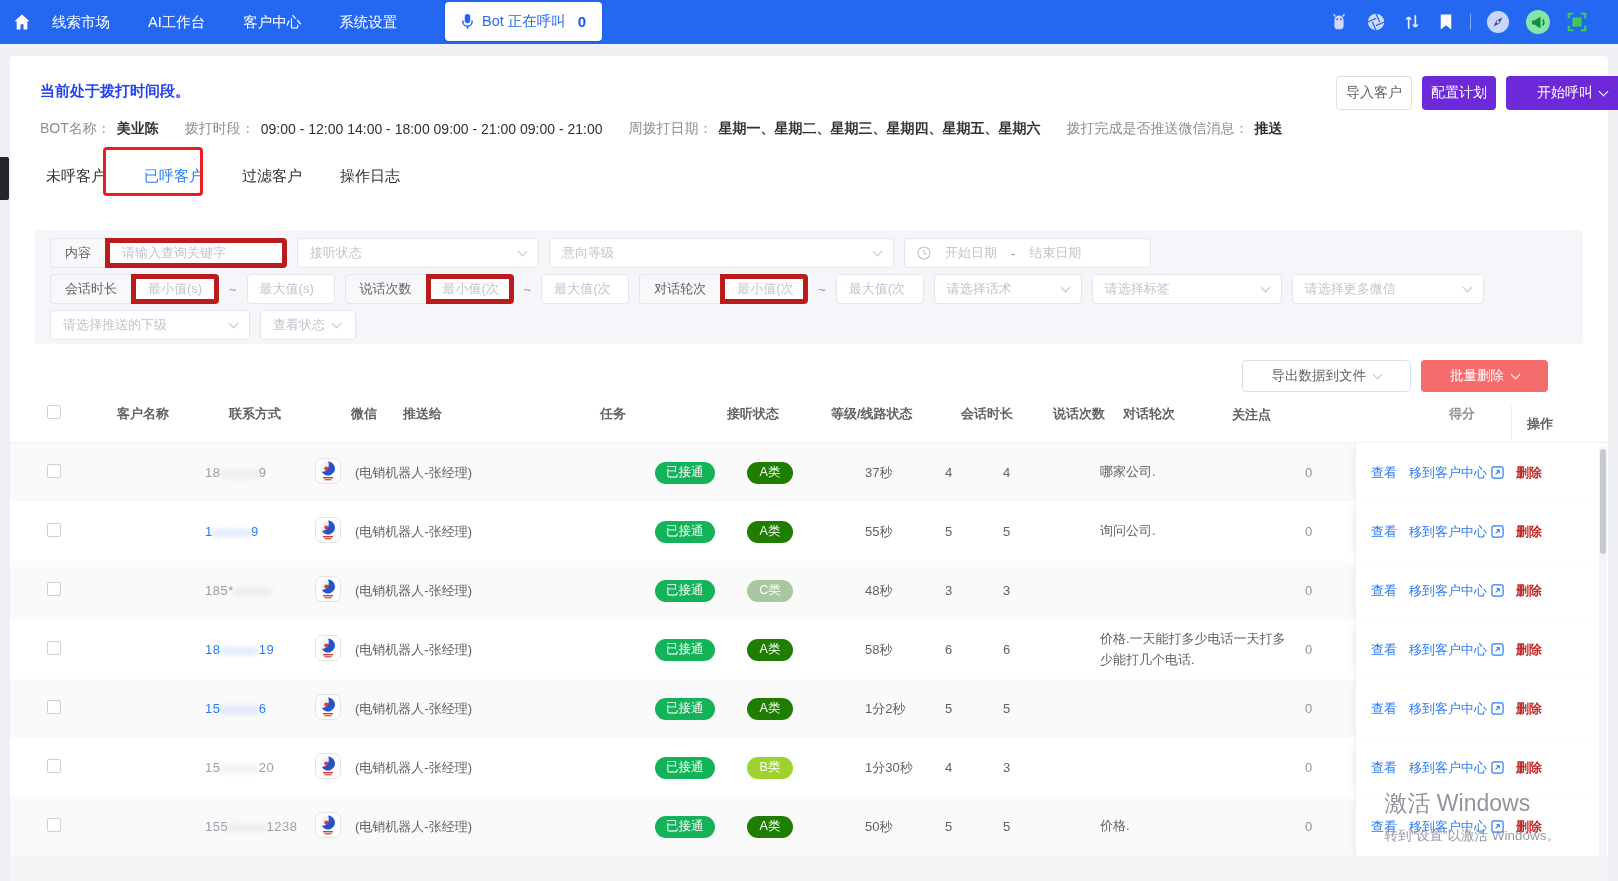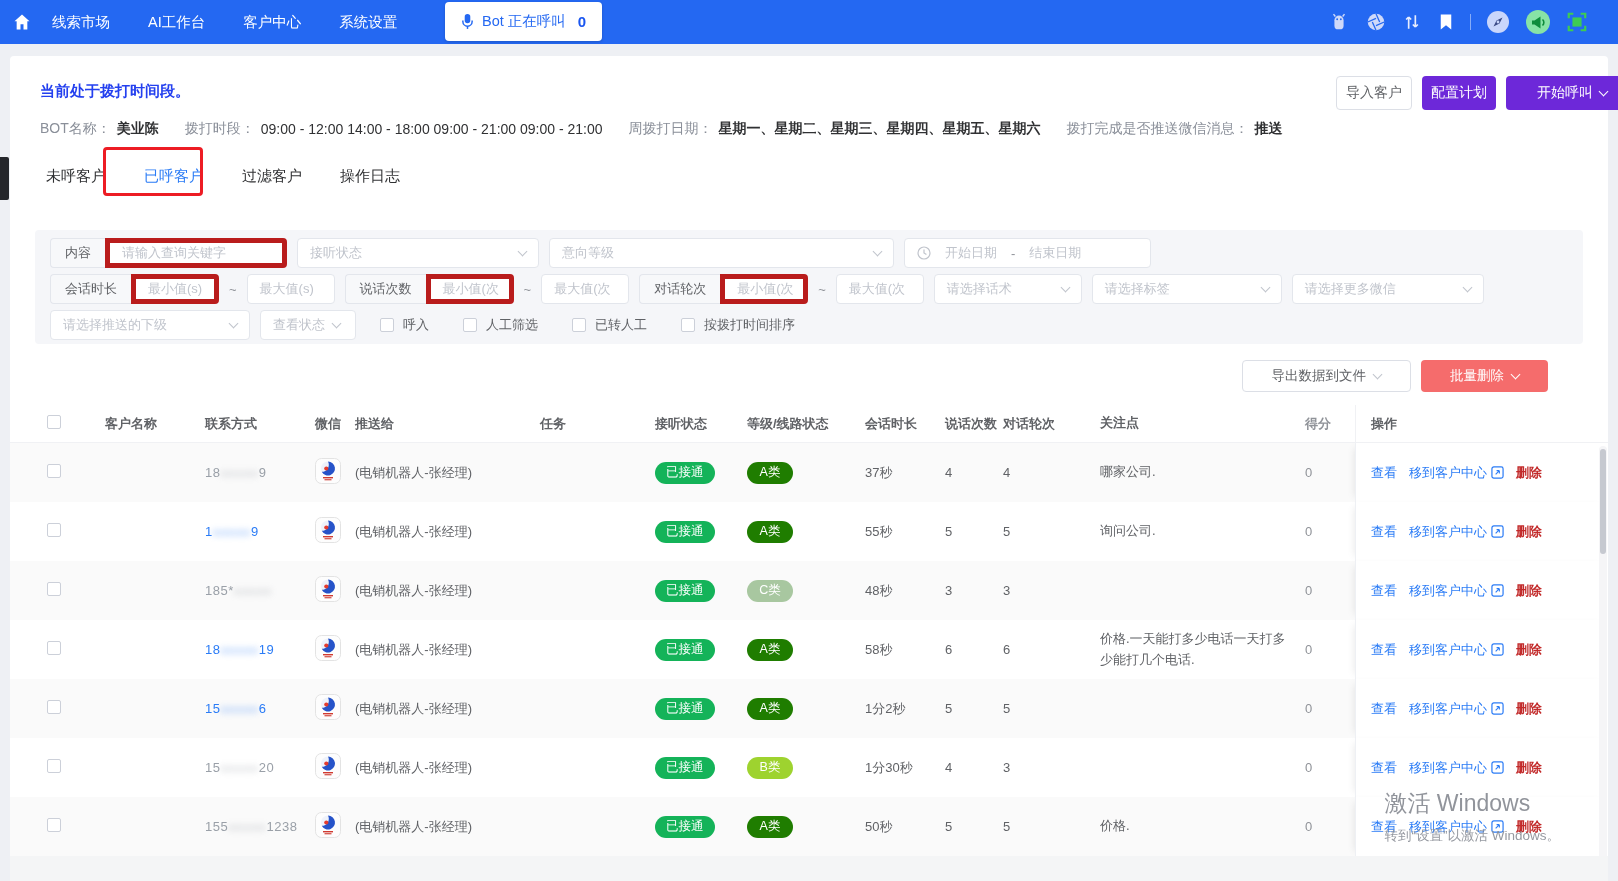--- a/index.html
+++ b/index.html
@@ -56,21 +56,21 @@
   .cb-item { display:flex; align-items:center; gap:9px; color:#606266; cursor:pointer; white-space:nowrap; }
   .cb { width:14px; height:14px; border:1px solid #ccd0d9; border-radius:2px; background:#fff; flex:none; display:inline-block; }
 
   
   .export-row { position:absolute; top:304px; right:60px; display:flex; gap:10px; }
   .btn2 { height:32px; border-radius:4px; font-size:13.5px; display:flex; align-items:center; gap:8px; padding:0 29px; cursor:pointer; }
   .btn-export { background:#fff; border:1px solid #dcdfe6; color:#606266; }
   .btn-del { background:#f56c6c; border:none; color:#fff; }
 
   
-  .thead { position:absolute; top:349px; left:0; right:0; height:38px; display:flex; align-items:center; padding-left:30px; border-bottom:1px solid #f0f1f4; font-size:13px; font-weight:bold; color:#606266; }
+  .thead { position:absolute; top:349px; left:0; right:0; height:38px; display:flex; padding-left:30px; border-bottom:1px solid #f0f1f4; font-size:13px; font-weight:bold; color:#606266;gap:12px; }
   .rows { position:absolute; top:387px; left:0; right:0; height:413px; overflow:hidden; }
   .tr { display:flex; align-items:center; height:59px; padding-left:30px; font-size:13px; color:#606266; }
   .tr.stripe { background:#fafafa; }
   .td { white-space:nowrap; overflow:visible; }
   .c-check{width:65px;} .c-name{width:100px;} .c-contact{width:110px;} .c-wechat{width:40px;}
   .c-push{width:185px;} .c-task{width:115px;} .c-status{width:92px;} .c-grade{width:118px;}
   .c-duration{width:80px;} .c-speak{width:58px;} .c-rounds{width:97px;} .c-focus{width:205px; white-space:normal; line-height:1.55; padding-right:14px;}
   .c-score{width:50px; color:#909399;}
   .c-actions { flex:1; align-self:stretch; display:flex; align-items:center; gap:12px; padding-left:15px; background:#fff; border-left:1px solid #eef0f4; box-shadow:-5px 0 8px -5px rgba(0,0,0,.10); }
   .thead .c-actions { background:transparent; border-left:1px solid #f0f1f4; box-shadow:none; }
@@ -274,38 +274,20 @@
 
     <div class="f-row">
       <div class="f-select" style="width:200px">
         <span>请选择推送的下级</span>
           <span class="chev"></span>
       </div>
       <div class="f-select" style="width:96px; gap:8px; justify-content:flex-start">
         <span>查看状态</span>
           <span class="chev"></span>
       </div>
-      <div class="cb-group">
-          <span class="cb-item">
-    <span class="cb"></span>
-    <span class="cb-lbl">呼入</span>
-  </span>
-          <span class="cb-item">
-    <span class="cb"></span>
-    <span class="cb-lbl">人工筛选</span>
-  </span>
-          <span class="cb-item">
-    <span class="cb"></span>
-    <span class="cb-lbl">已转人工</span>
-  </span>
-          <span class="cb-item">
-    <span class="cb"></span>
-    <span class="cb-lbl">按拨打时间排序</span>
-  </span>
-        </div>
     </div>
   </div>
 
   <div class="export-row">
     <div class="btn2 btn-export">
       <span>导出数据到文件</span>
         <span class="chev"></span>
     </div>
     <div class="btn2 btn-del">
       <span>批量删除</span>

